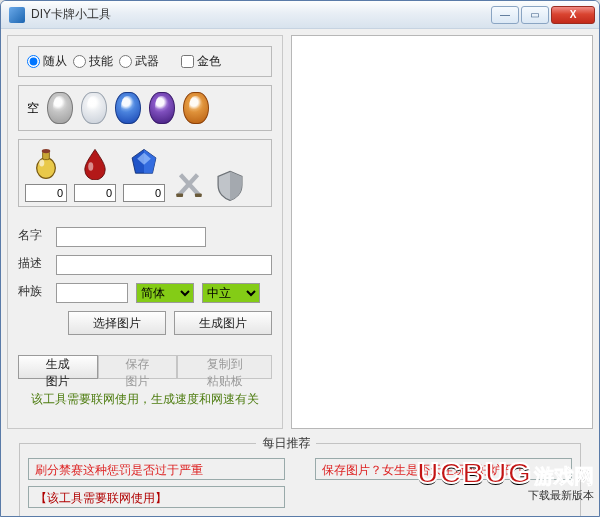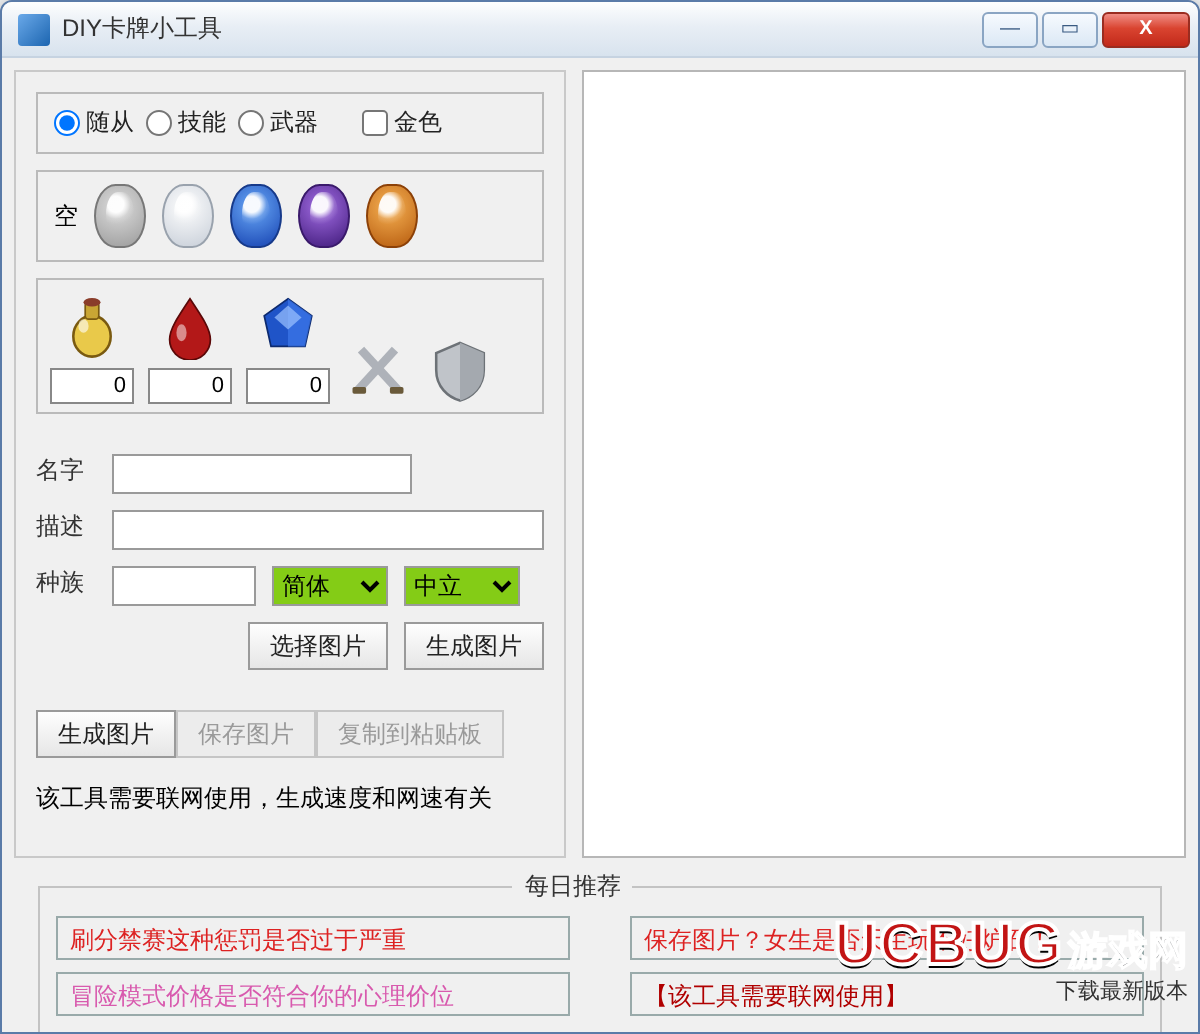--- a/index.html
+++ b/index.html
@@ -30,24 +30,24 @@
 .gem.orange{background:radial-gradient(circle at 45% 35%,#f7b254,#b55a0d);border:1px solid #8c4108}
 .icons-row{display:flex;align-items:flex-end;gap:7px;border:1px solid #bababa;padding:6px 6px 4px}
 .res-col{display:flex;flex-direction:column;align-items:center;gap:4px}
 .res-icon{width:34px;height:34px;display:flex;align-items:center;justify-content:center}
 .res-icon svg{width:34px;height:34px}
 .numbox{width:42px;height:18px;border:1px solid #888;background:#fff;text-align:right;padding:0 3px;font-size:11px;line-height:16px}
 .formrow{display:flex;align-items:flex-start;gap:8px}
 .formrow .lab{width:30px;color:#333;text-align:left}
 .txt{height:20px;border:1px solid #9a9a9a;background:#fff;padding:0 4px;flex:1}
 .sel{height:20px;border:1px solid #9a9a9a;background:#84cc16}
-.btn{height:24px;padding:0 10px;border:1px solid #9a9a9a;background:linear-gradient(#fefefe,#e6e6e6);cursor:pointer;color:#222}
+.btn{height:24px;padding:0 24px;border:1px solid #9a9a9a;background:linear-gradient(#fefefe,#e6e6e6);cursor:pointer;color:#222}
 .btn:disabled{color:#9a9a9a;background:#ececec;border-color:#c5c5c5}
 .btnrow{display:flex;gap:0}
-.note{color:#000000;padding-top:4px}
+.note{text-align:center;color:#4d7c0f;padding-top:4px}
 .daily-wrap{flex:1;margin:0 12px}
 fieldset.daily{border:1px solid #c3c3c3;padding:6px 8px 8px;height:100%}
 fieldset.daily legend{padding:0 6px;color:#333;margin-left:42%}
 .linkgrid{display:grid;grid-template-columns:1fr 1fr;gap:6px 30px}
 .linkcell{border:1px solid #9aa;padding:3px 6px;height:22px;white-space:nowrap;overflow:hidden;text-overflow:ellipsis}
 .linkcell.red{color:#d22}
 .linkcell.pink{color:#d85aae}
 .linkcell.dred{color:#b00000}
 .watermark{position:absolute;right:6px;bottom:14px;pointer-events:none}
 .watermark .big{font-family:Liberation Sans, sans-serif;font-size:30px;font-weight:900;letter-spacing:1px;color:#c21414;-webkit-text-stroke:2px #fff;text-shadow:0 2px 0 #000}
@@ -191,21 +191,20 @@
 
       <div class="right"></div>
     </div>
 
     <div class="daily-wrap">
       <fieldset class="daily">
         <legend>每日推荐</legend>
         <div class="linkgrid">
           <div class="linkcell red">刷分禁赛这种惩罚是否过于严重</div>
           <div class="linkcell red">保存图片？女生是否天生玩不好炉石！</div>
-          <div class="linkcell pink">冒险模式价格是否符合你的心理价位</div>
           <div class="linkcell dred">【该工具需要联网使用】</div>
         </div>
       </fieldset>
     </div>
   </div>
 </div>
 
 <div class="watermark">
   <div><span class="big">UCBUG</span><span class="cn">游戏网</span></div>
   <div class="sub">下载最新版本</div>

